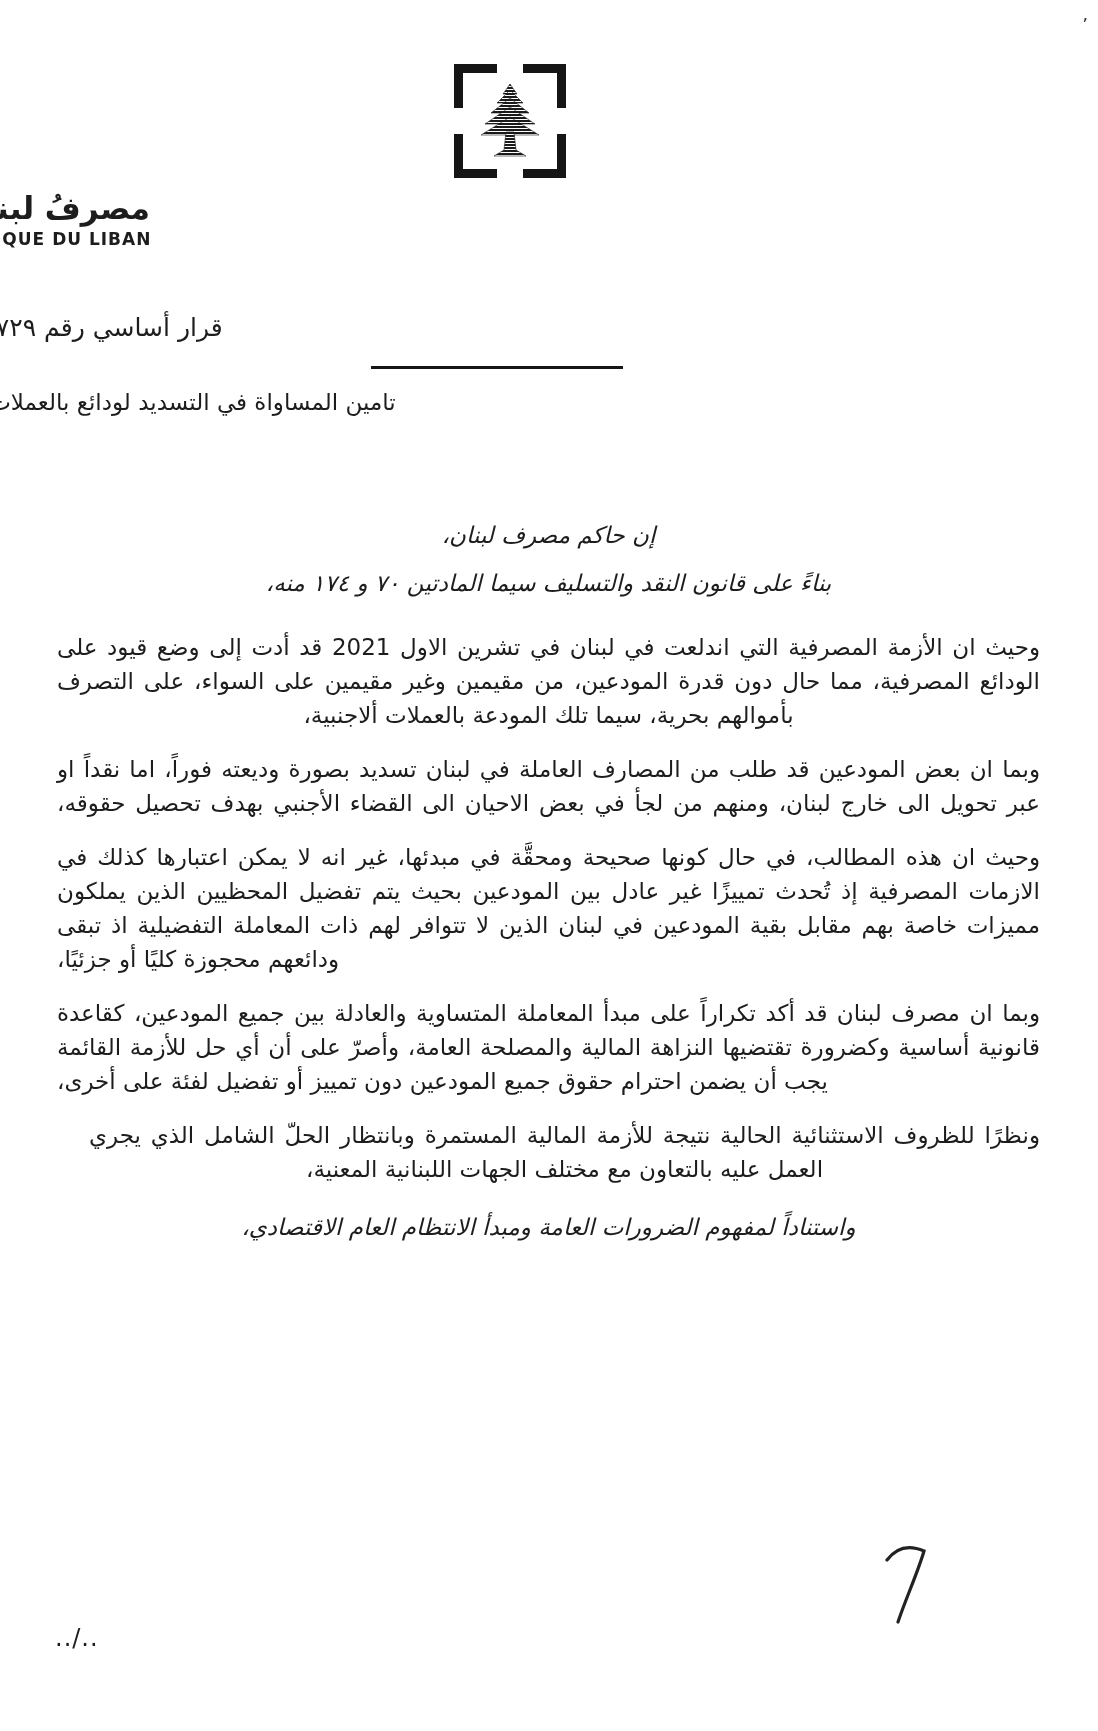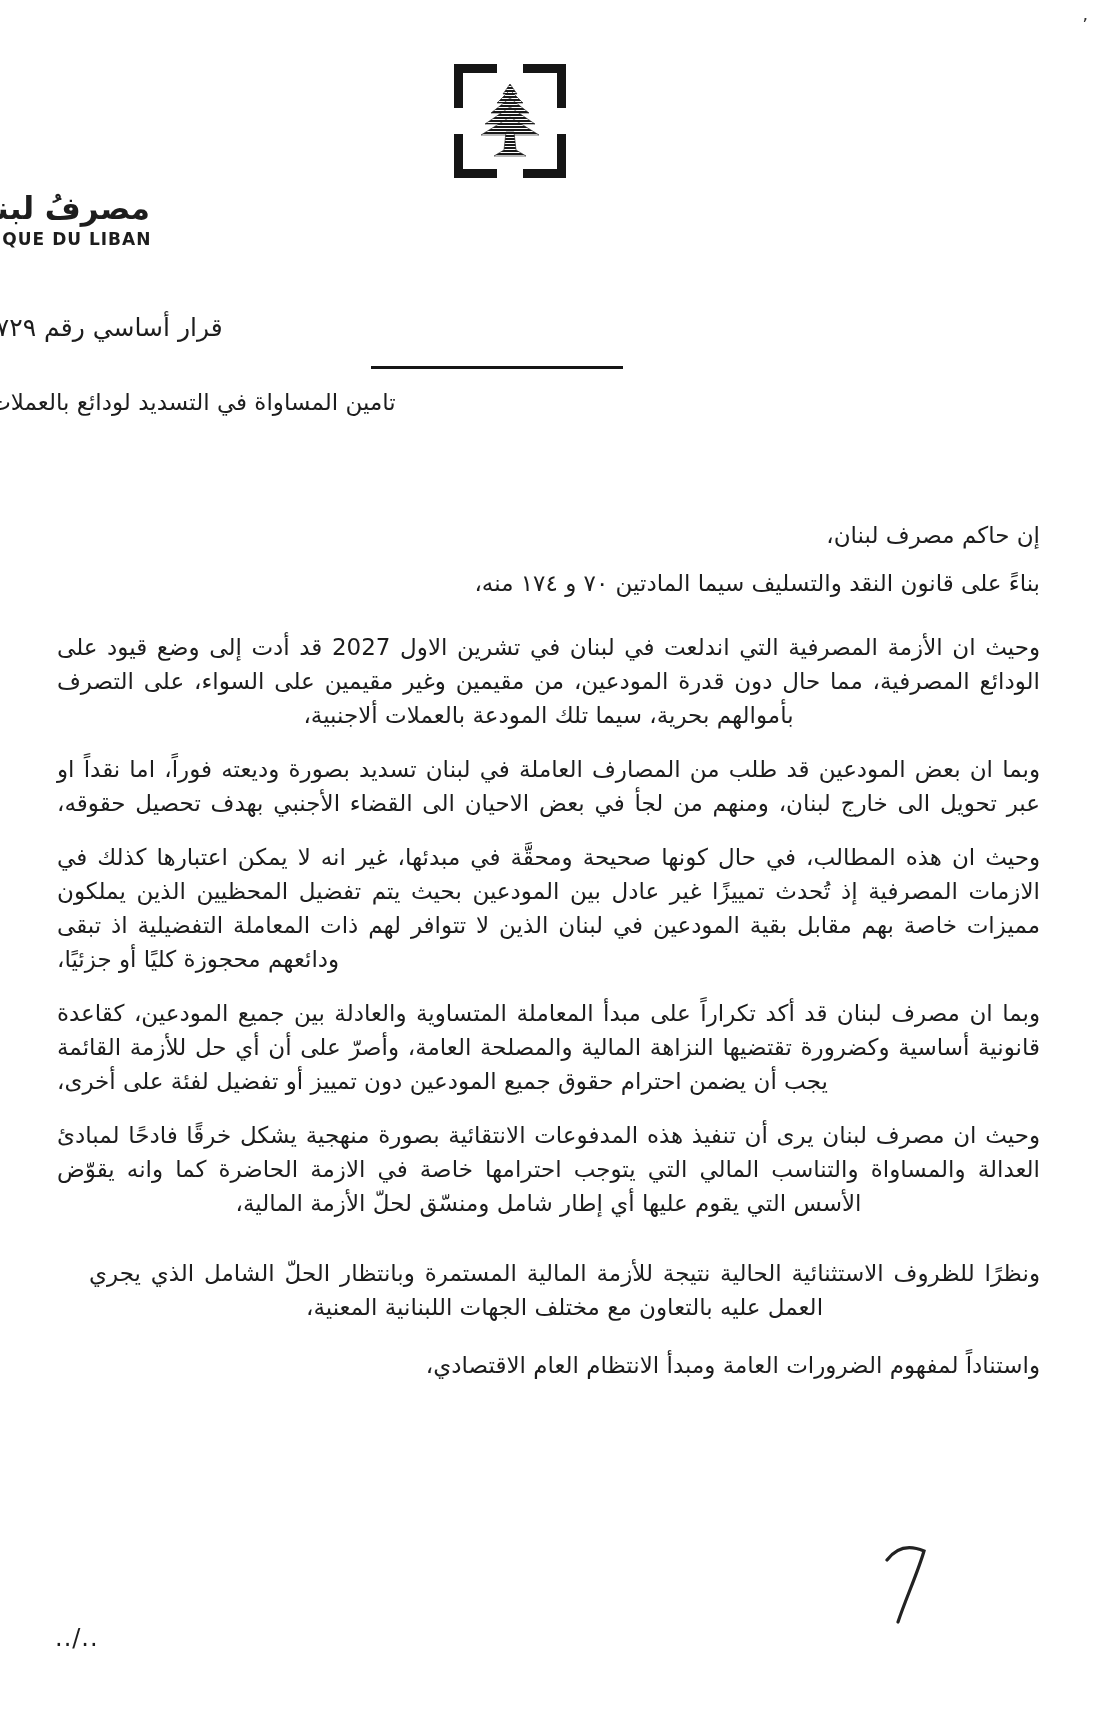--- a/index.html
+++ b/index.html
@@ -67,21 +67,21 @@
   
   .doc-body {
     direction: rtl;
     margin-top: 100px;
     padding: 0 58px 0 57px;
     font-size: 23px;
     line-height: 34px;
     text-align: right;
   }
   .doc-body p { margin: 0 0 20px 0; text-align: justify; }
-  p.align-right  { text-align: right; }
+  p.align-right  { text-align: center; font-style: italic; }
   p.last-center  { text-align-last: center; }
   p.last-left    { text-align-last: left; margin-top: 20px; }
   p.last-justify { text-align-last: justify; }
   p.mb-14 { margin-bottom: 14px; }
   p.mb-26 { margin-bottom: 30px; }
   p.mb-36 { margin-bottom: 36px; }
   p.mb-24 { margin-bottom: 24px; margin-left: 32px; }
   p.mb-16 { margin-bottom: 20px; }
 
   
@@ -127,25 +127,24 @@
     <div class="bank-fr">BANQUE DU LIBAN</div>
 
     <div class="title">قرار أساسي رقم ١٣٧٢٩</div>
     <div class="rule"></div>
     <div class="subject">تامين المساواة في التسديد لودائع بالعملات الاجنبية</div>
   </div>
 
   <div class="doc-body">
     <p class="align-right mb-14">إن حاكم مصرف لبنان،</p>
     <p class="align-right mb-26">بناءً على قانون النقد والتسليف سيما المادتين ٧٠ و ١٧٤ منه،</p>
-    <p class="last-center">وحيث ان الأزمة المصرفية التي اندلعت في لبنان في تشرين الاول 2027 قد أدت إلى وضع قيود على الودائع المصرفية، مما حال دون قدرة المودعين، من مقيمين وغير مقيمين على السواء، على التصرف بأموالهم بحرية، سيما تلك المودعة بالعملات ألاجنبية،</p>
+    <p class="last-center">وحيث ان الأزمة المصرفية التي اندلعت في لبنان في تشرين الاول 2021 قد أدت إلى وضع قيود على الودائع المصرفية، مما حال دون قدرة المودعين، من مقيمين وغير مقيمين على السواء، على التصرف بأموالهم بحرية، سيما تلك المودعة بالعملات ألاجنبية،</p>
     <p class="last-justify">وبما ان بعض المودعين قد طلب من المصارف العاملة في لبنان تسديد بصورة وديعته فوراً، اما نقداً او عبر تحويل الى خارج لبنان، ومنهم من لجأ في بعض الاحيان الى القضاء الأجنبي بهدف تحصيل حقوقه،</p>
     <p class="last-left">وحيث ان هذه المطالب، في حال كونها صحيحة ومحقَّة في مبدئها، غير انه لا يمكن اعتبارها كذلك في الازمات المصرفية إذ تُحدث تمييزًا غير عادل بين المودعين بحيث يتم تفضيل المحظيين الذين يملكون مميزات خاصة بهم مقابل بقية المودعين في لبنان الذين لا تتوافر لهم ذات المعاملة التفضيلية اذ تبقى ودائعهم محجوزة كليًا أو جزئيًا،</p>
     <p class="last-left">وبما ان مصرف لبنان قد أكد تكراراً على مبدأ المعاملة المتساوية والعادلة بين جميع المودعين، كقاعدة قانونية أساسية وكضرورة تقتضيها النزاهة المالية والمصلحة العامة، وأصرّ على أن أي حل للأزمة القائمة يجب أن يضمن احترام حقوق جميع المودعين دون تمييز أو تفضيل لفئة على أخرى،</p>
-    <p class="last-center mb-36">وحيث ان مصرف لبنان يرى أن تنفيذ هذه المدفوعات الانتقائية بصورة منهجية يشكل خرقًا فادحًا لمبادئ العدالة والمساواة والتناسب المالي التي يتوجب احترامها خاصة في الازمة الحاضرة كما وانه يقوّض الأسس التي يقوم عليها أي إطار شامل ومنسّق لحلّ الأزمة المالية،</p>
     <p class="last-center mb-24">ونظرًا للظروف الاستثنائية الحالية نتيجة للأزمة المالية المستمرة وبانتظار الحلّ الشامل الذي يجري العمل عليه بالتعاون مع مختلف الجهات اللبنانية المعنية،</p>
     <p class="align-right mb-16">واستناداً لمفهوم الضرورات العامة ومبدأ الانتظام العام الاقتصادي،</p>
   </div>
 
   <svg class="sign" viewBox="0 0 46 84" xmlns="http://www.w3.org/2000/svg">
     <path d="M3 18 C 12 6 24 2 40 9 C 34 30 22 56 14 80" fill="none" stroke="#222222" stroke-width="3.2" stroke-linecap="round"></path>
   </svg>
 
   <div class="cont">../..</div>
 

